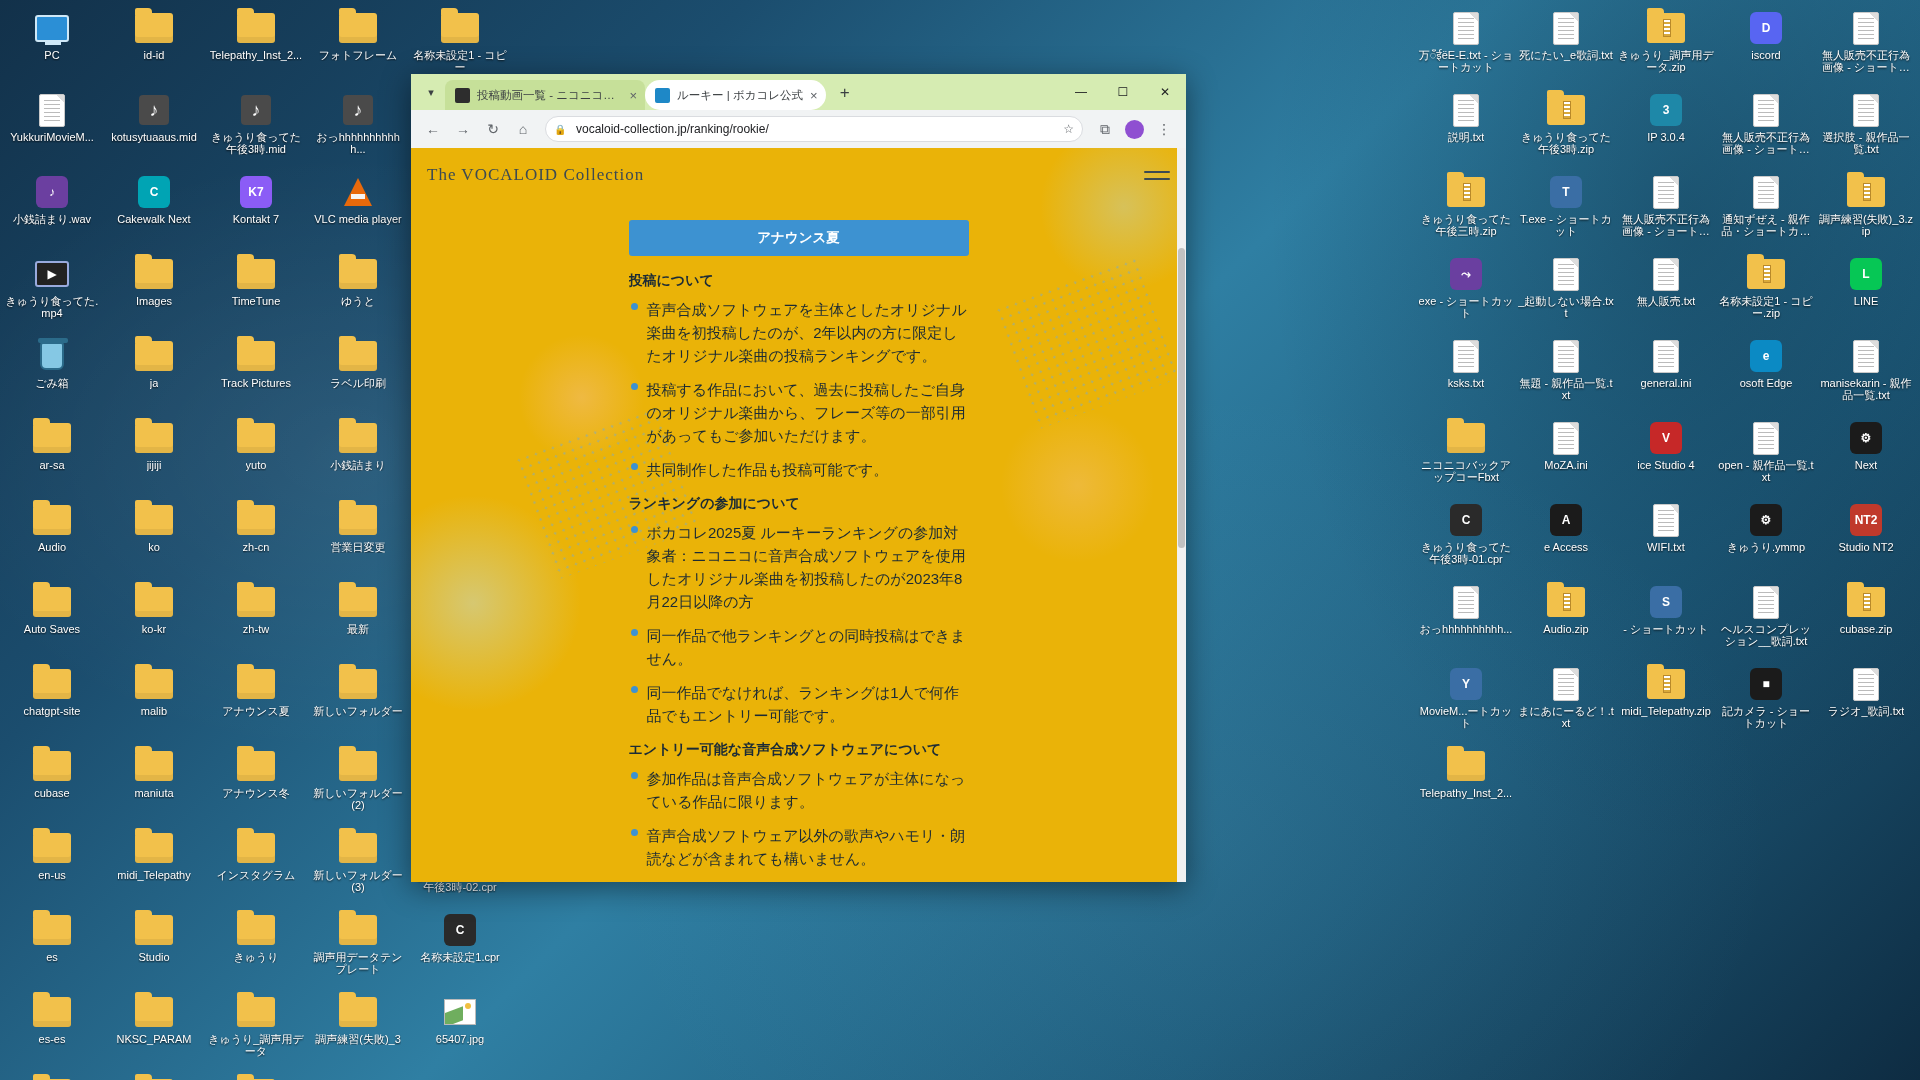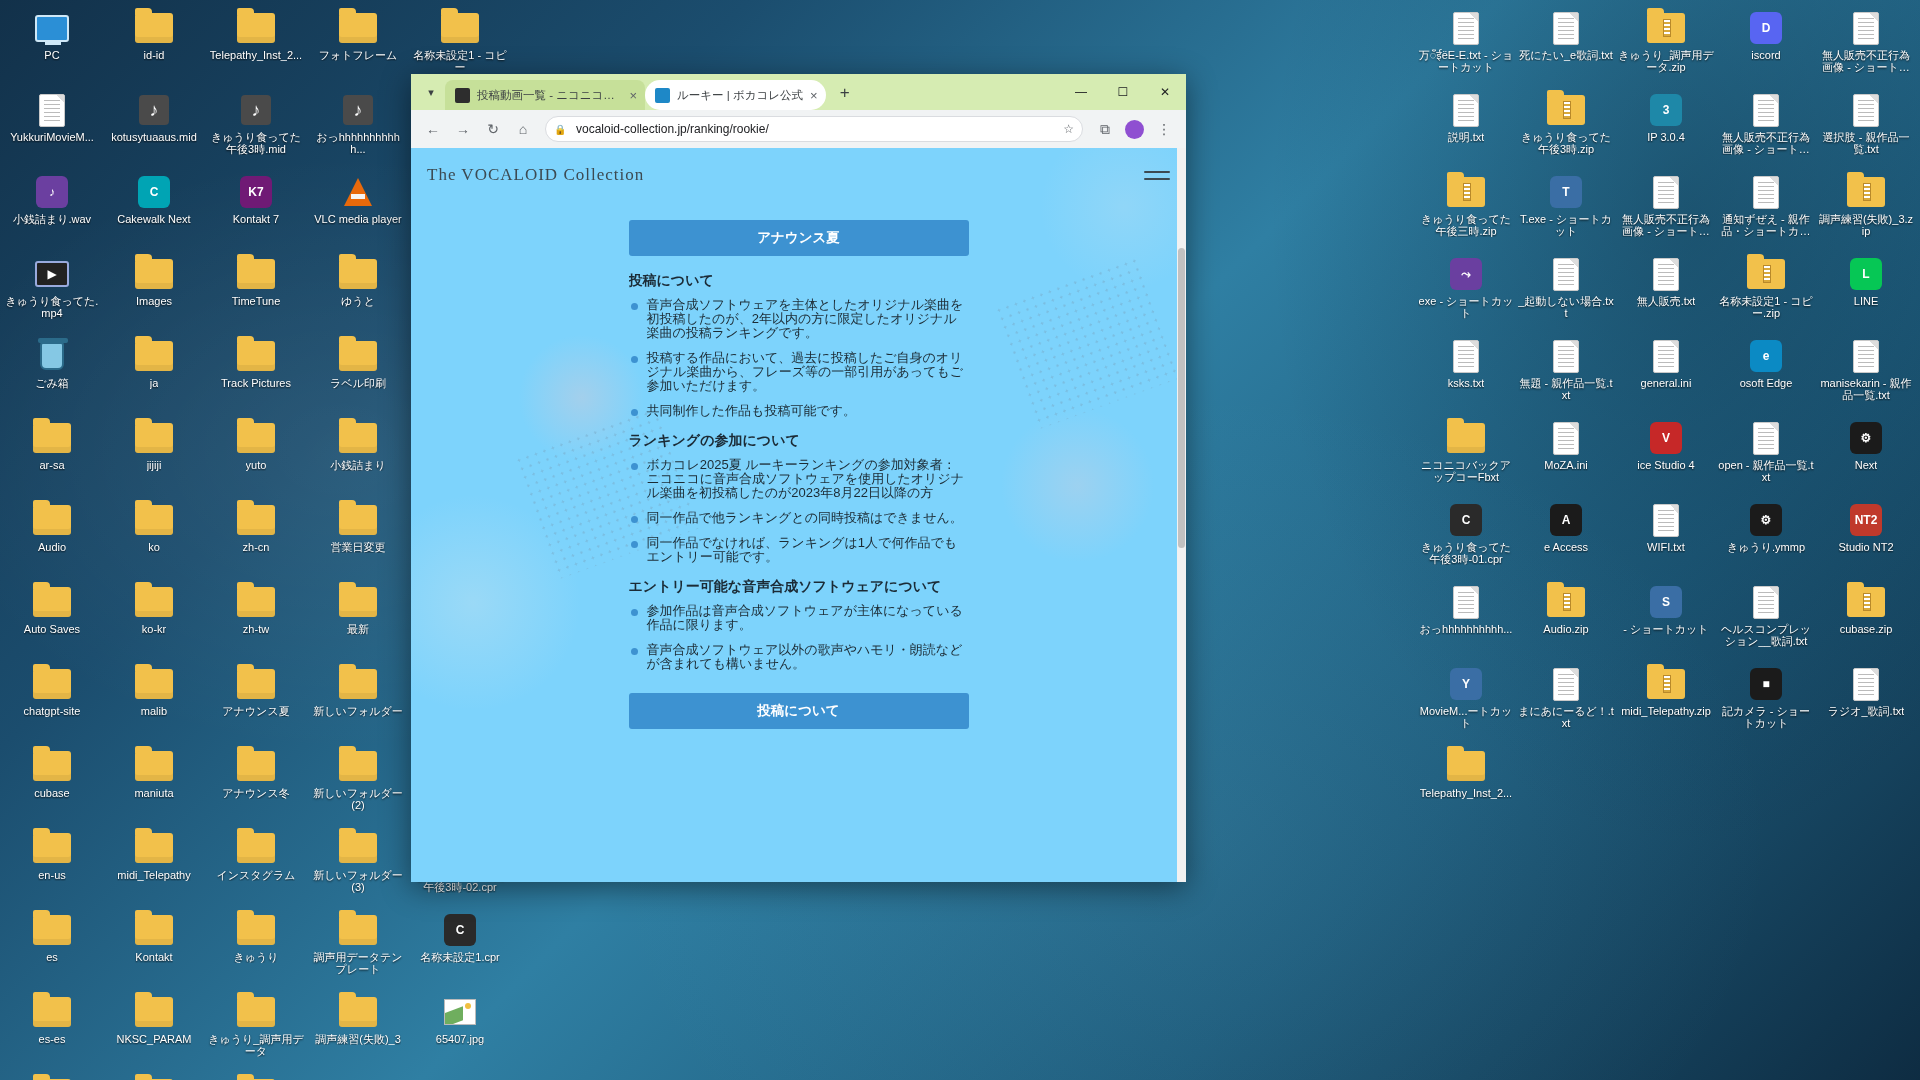--- a/index.html
+++ b/index.html
@@ -217,21 +217,21 @@
     display: flex; align-items: center; justify-content: center;
   }
   .omnibox .url { flex: 1; white-space: nowrap; overflow: hidden; }
   .omnibox .star { color: #5f6368; font-size: 12px; }
   .profile-dot {
     width: 19px; height: 19px; border-radius: 50%;
     background: #8f4fd1; margin: 0 4px;
   }
 
   .page {
-    flex: 1; background: #7dd3fc; position: relative; overflow: hidden;
+    flex: 1; background: #eab308; position: relative; overflow: hidden;
   }
   .page-bg {
     position: absolute; inset: 0;
     background:
       radial-gradient(circle 120px at 92% 8%, rgba(180,220,240,0.35), rgba(255,255,255,0) 70%),
       radial-gradient(circle 150px at 8% 62%, rgba(190,225,240,0.45), rgba(255,255,255,0) 72%),
       radial-gradient(circle 90px at 22% 34%, rgba(250,200,200,0.30), rgba(255,255,255,0) 70%),
       radial-gradient(circle 110px at 86% 46%, rgba(250,205,205,0.25), rgba(255,255,255,0) 70%);
   }
   .dotfield {
@@ -264,21 +264,21 @@
     background: #3d92d1; color: #fff; text-align: center;
     font-size: 13.5px; font-weight: bold; padding: 9px 0; border-radius: 3px;
     margin-bottom: 16px;
   }
   .sec-title {
     font-size: 14px; font-weight: bold; color: #1b2b36; margin: 14px 0 8px;
   }
   .bullets { list-style: none; margin: 0; padding: 0; }
   .bullets li {
     position: relative; padding-left: 18px; margin-bottom: 11px;
-    font-size: 13px; line-height: 14px; color: #1c2b34;
+    font-size: 15px; line-height: 23px; color: #1c2b34;
   }
   .bullets li::before {
     content: ""; position: absolute; left: 2px; top: 5px;
     width: 7px; height: 7px; border-radius: 50%; background: #3d92d1;
   }
   .scrollbar-track {
     position: absolute; right: 0; top: 0; width: 9px; height: 100%;
     background: #f1f1f1;
   }
   .scrollbar-thumb {
@@ -361,21 +361,21 @@
       <span class="lbl">小銭詰まり.wav</span>
     </div>
     <div class="dicon">
       <span class="glyph">
         <span class="ic-app" style="background:#00a4b4">C</span>
       </span>
       <span class="lbl">Cakewalk Next</span>
     </div>
     <div class="dicon">
       <span class="glyph">
-        <span class="ic-app" style="background:#701a75">K7</span>
+        <span class="ic-app" style="background:#8b5cf6">K7</span>
       </span>
       <span class="lbl">Kontakt 7</span>
     </div>
     <div class="dicon">
       <span class="glyph">
         <span class="ic-vlc"></span>
       </span>
       <span class="lbl">VLC media player</span>
     </div>
     <div class="dicon">
@@ -629,21 +629,21 @@
     <div class="dicon">
       <span class="glyph">
         <span class="ic-folder"></span>
       </span>
       <span class="lbl">es</span>
     </div>
     <div class="dicon">
       <span class="glyph">
         <span class="ic-folder"></span>
       </span>
-      <span class="lbl">Kontakt</span>
+      <span class="lbl">Studio</span>
     </div>
     <div class="dicon">
       <span class="glyph">
         <span class="ic-folder"></span>
       </span>
       <span class="lbl">きゅうり</span>
     </div>
     <div class="dicon">
       <span class="glyph">
         <span class="ic-folder"></span>

